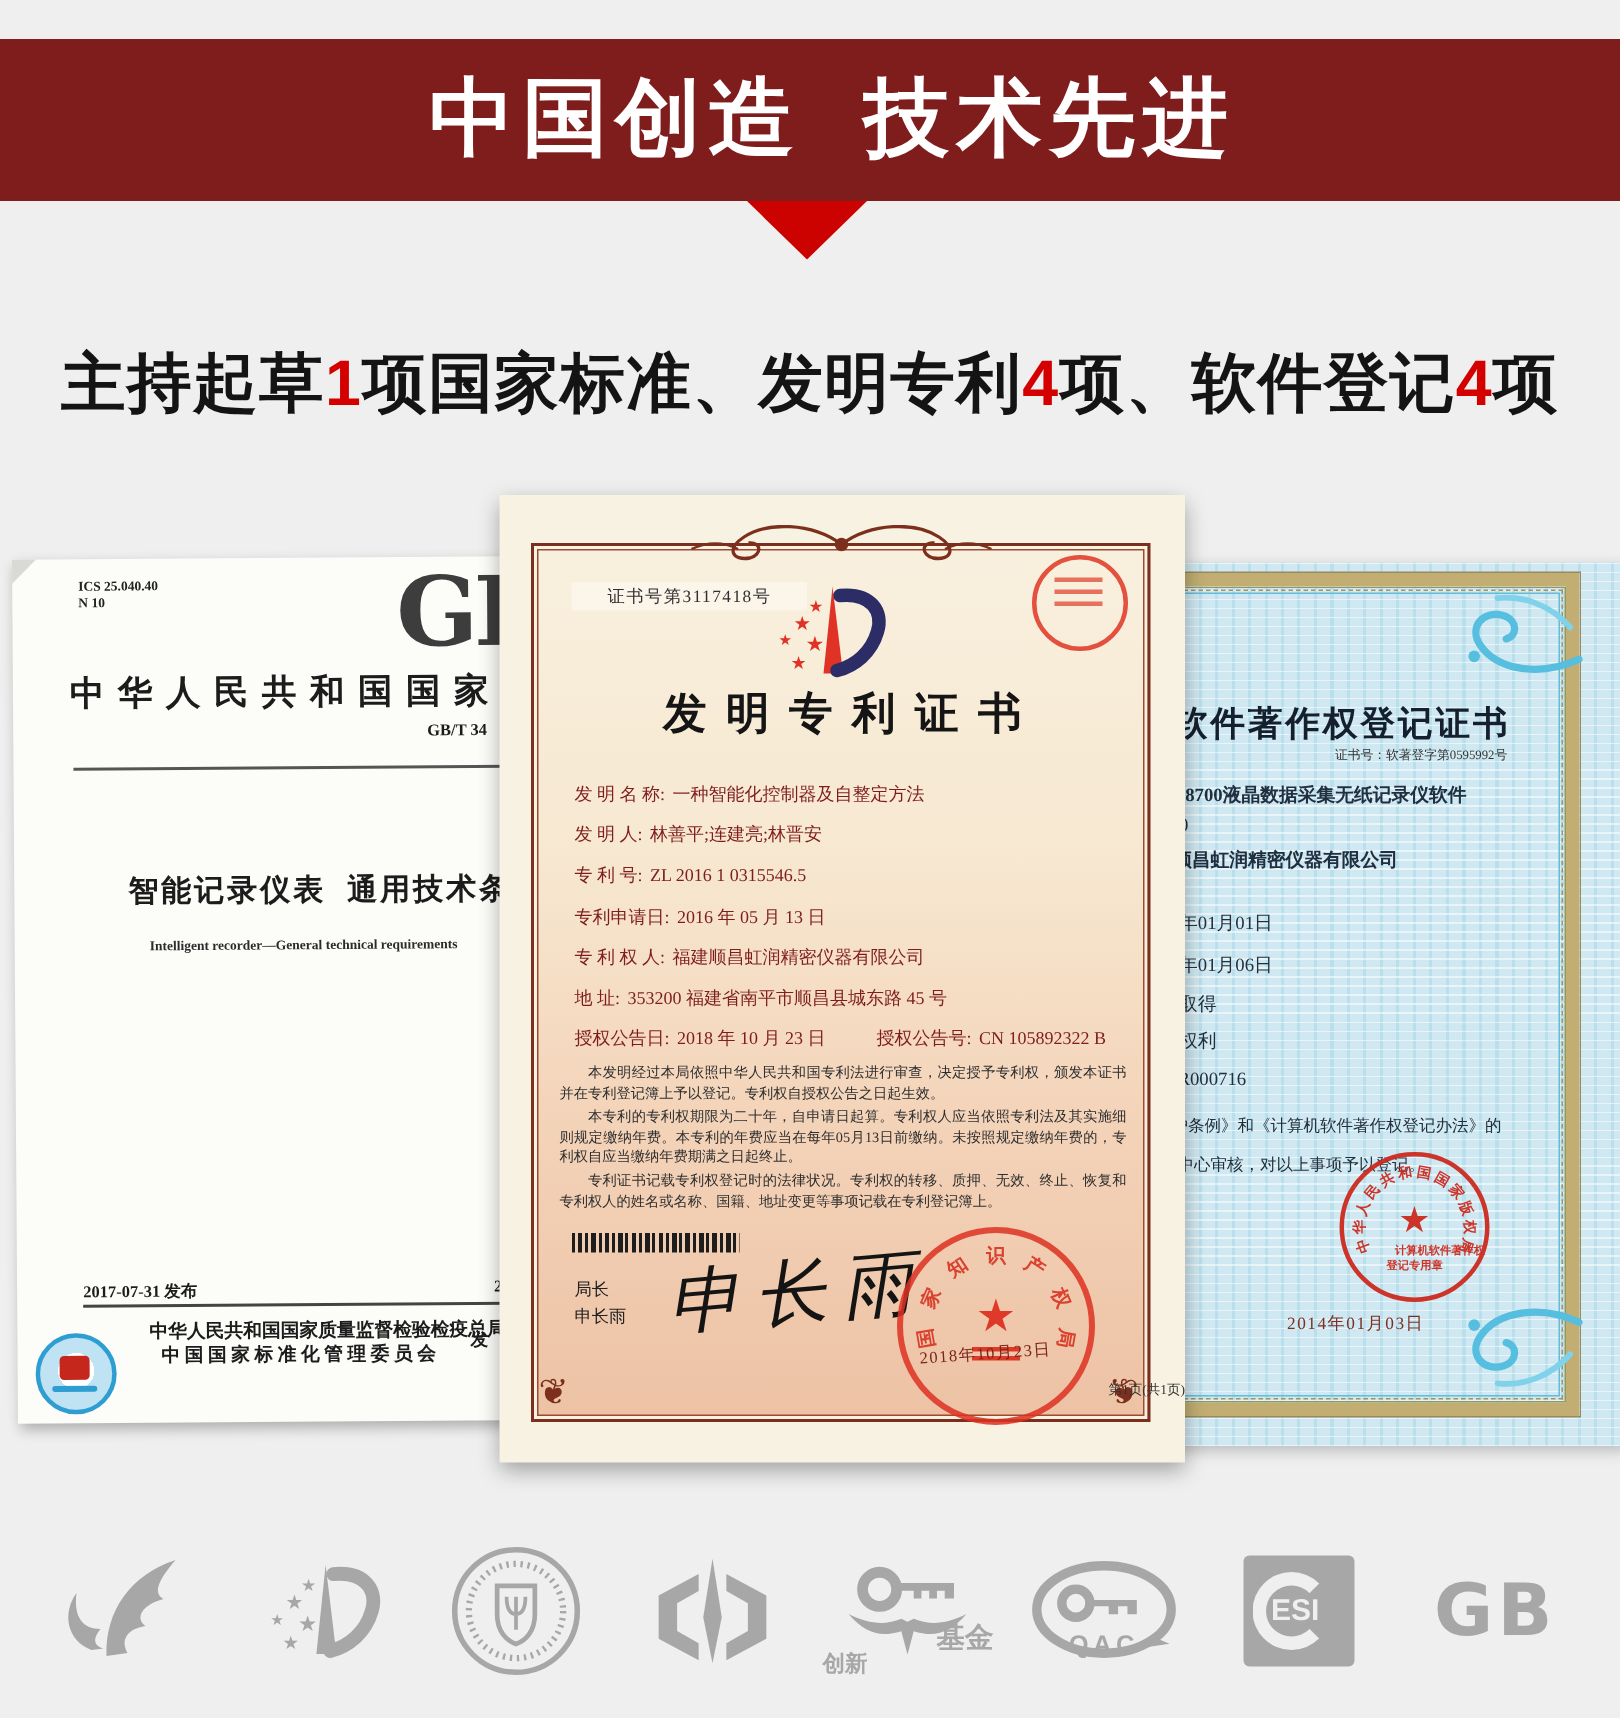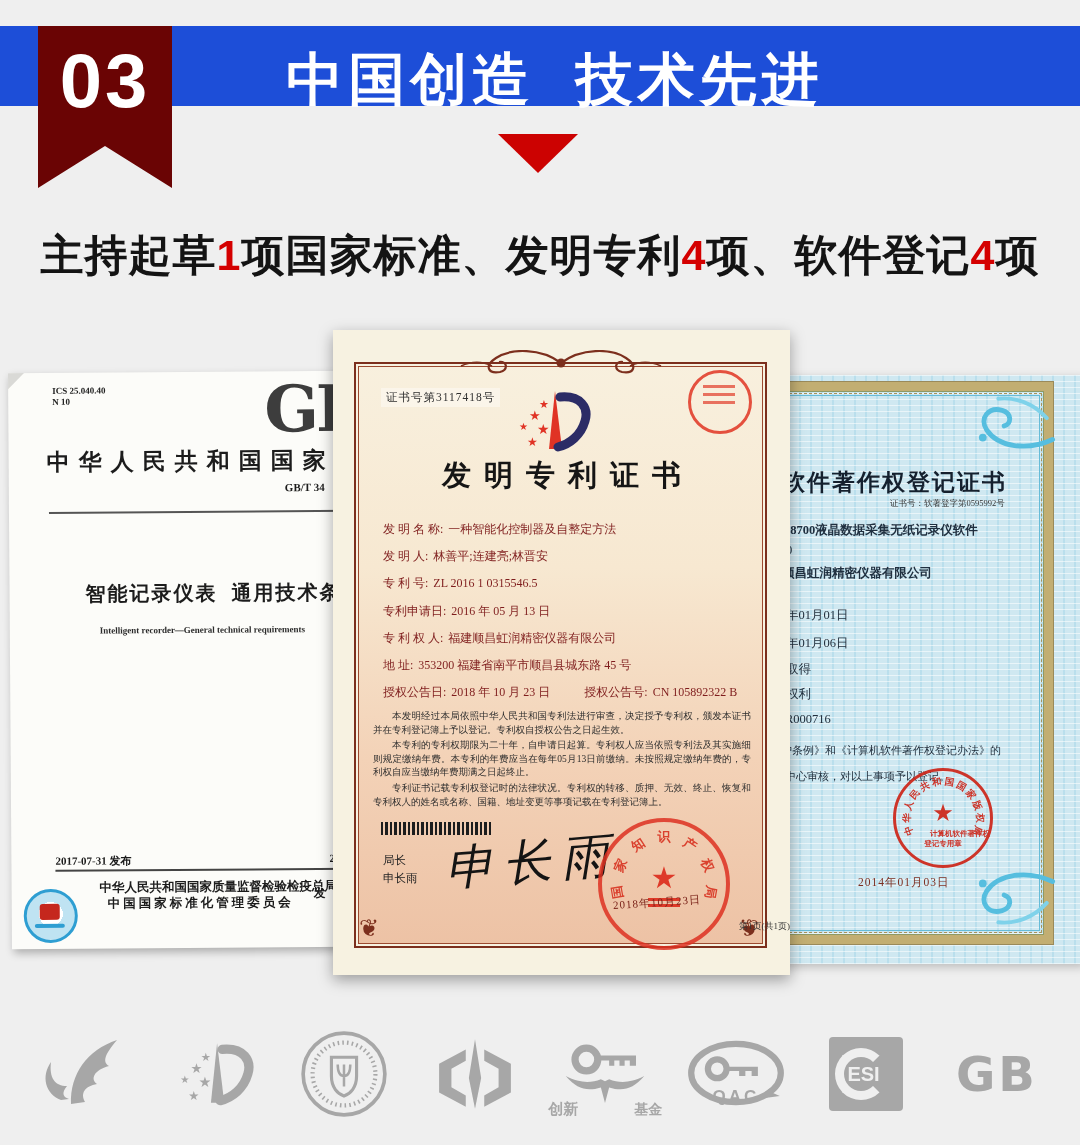--- a/index.html
+++ b/index.html
@@ -1,20 +1,20 @@
 <!DOCTYPE html>
 <html><head>
 <meta charset="utf-8">
 <style>
   html,body{margin:0;padding:0;background:#efefef;}
   .stage{position:relative;width:1080px;height:1145px;background:#efefef;overflow:hidden;
          font-family:"Liberation Sans",sans-serif;}
 
   
-  .red-bar{position:absolute;left:0;top:26px;width:1080px;height:80px;background:#1d4ed8;}
+  .red-bar{position:absolute;left:0;top:26px;width:1080px;height:108px;background:#7f1d1d;}
   .bar-title{position:absolute;left:0;right:0;top:0;height:108px;line-height:106px;text-align:center;
              color:#fff;font-size:57px;font-weight:bold;letter-spacing:5px;white-space:pre;text-indent:30px;}
   .pointer{position:absolute;left:498px;top:134px;width:0;height:0;
            border-left:40px solid transparent;border-right:40px solid transparent;border-top:39px solid #cc0201;}
   .ribbon{position:absolute;left:38px;top:26px;width:134px;height:162px;background:#6a0404;
           clip-path:polygon(0 0,100% 0,100% 100%,50% 74%,0 100%);text-align:center;}
   .ribbon .num{display:block;margin-top:8px;color:#fff;font-size:76px;font-weight:bold;line-height:94px;letter-spacing:3px;}
 
   .subtitle{position:absolute;left:0;right:0;top:227px;text-align:center;font-size:43px;font-weight:bold;
             color:#141414;letter-spacing:1px;white-space:pre;}
@@ -52,21 +52,21 @@
   .cert-center{left:333px;top:330px;width:457px;height:645px;background:#f7f2e1;
                box-shadow:0 5px 14px rgba(0,0,0,.35);font-family:"Liberation Serif",serif;z-index:3;}
   .pc-frame{left:21px;top:32px;width:409px;height:582px;border:2px solid #7c2f1d;
             box-shadow:inset 0 0 0 2px #f7f2e1,inset 0 0 0 3px #9c4a30;
             background:linear-gradient(180deg,#f8f0de 0%,#f7e8d1 35%,#f3d2b7 68%,#edc2a5 100%);}
   .pc-ornament{left:123px;top:20px;width:210px;height:26px;}
   .pc-fleur{font-size:24px;color:#7c2f1d;font-family:"DejaVu Sans",sans-serif;}
   .pc-fleur.bl{left:26px;top:584px;}
   .pc-fleur.br{left:406px;top:584px;transform:scaleX(-1);}
   .pc-no{left:48px;top:58px;font-size:11.5px;color:#2f2f2f;letter-spacing:1px;background:rgba(255,255,255,.4);
-         padding:2px 5px;white-space:nowrap;}
+         padding:2px 24px;white-space:nowrap;}
   .pc-emblem{left:180px;top:58px;width:78px;height:66px;}
   .pc-title{left:0;right:0;top:126px;text-align:center;font-size:29px;font-weight:bold;color:#151515;
             letter-spacing:13px;text-indent:13px;white-space:nowrap;}
   .pc-seal-tr{left:355px;top:40px;width:58px;height:58px;border:3px solid #e2402e;border-radius:50%;opacity:.9;}
   .pc-seal-tr::before{content:"";position:absolute;left:12px;top:20px;width:32px;height:3px;background:#e2402e;
                       box-shadow:0 8px 0 #e2402e,0 -8px 0 #e2402e;opacity:.8;}
   .pc-fields{left:50px;top:191px;width:370px;font-size:12px;color:#7f1d1d;}
   .pc-fields .f-row{position:static;display:block;height:27.2px;white-space:nowrap;}
   .pc-fields .f-lab{position:static;margin-right:5px;}
   .pc-fields .f-val{position:static;}
@@ -120,42 +120,39 @@
 
   
   .logos{position:absolute;left:0;right:0;top:1016px;height:116px;display:flex;align-items:center;
          justify-content:space-between;padding:0 28px;}
   .logo{position:relative;display:flex;flex-direction:column;align-items:center;justify-content:center;
         width:110px;height:110px;color:#a7a7a7;}
   .logo svg{display:block;}
   .logo .cn-lab{position:absolute;bottom:8px;font-size:15px;font-weight:bold;color:#a7a7a7;
                 font-family:"Liberation Sans",sans-serif;white-space:nowrap;}
   .logo-fund .lab1{position:absolute;left:-2px;bottom:10px;font-size:15px;font-weight:bold;}
-  .logo-fund .lab2{position:absolute;right:-2px;bottom:10px;font-size:14px;font-weight:bold;}
+  .logo-fund .lab2{position:absolute;right:-2px;bottom:24px;font-size:19px;font-weight:bold;}
   .logo-qac .cn-lab{bottom:22px;letter-spacing:3px;font-size:17px;}
   .logo-cesi .box{width:74px;height:74px;background:#a7a7a7;border-radius:4px;position:relative;}
   .logo-cesi .cring{position:absolute;left:6px;top:11px;width:34px;height:34px;border:9px solid #efefef;
                     border-right-color:transparent;border-radius:50%;}
   .logo-cesi .esi{position:absolute;left:18px;top:26px;font-size:20px;font-weight:bold;color:#efefef;
                   letter-spacing:0px;font-family:"Liberation Sans",sans-serif;}
   .logo-gb .gbtxt{font-size:48px;font-weight:bold;letter-spacing:3px;color:#a7a7a7;
                   font-family:"DejaVu Sans",sans-serif;}
 </style>
 </head>
 <body>
 
 <div class="stage">
 
   <div class="red-bar">
     <div class="bar-title">中国创造  技术先进</div>
   </div>
   <div class="pointer"></div>
-  <div class="ribbon">
-    <span class="num">03</span>
-  </div>
 
   <div class="subtitle"><span>主持起草</span><span class="num">1</span><span>项国家标准、发明专利</span><span class="num">4</span><span>项、软件登记</span><span class="num">4</span><span>项</span></div>
 
   <div class="cert cert-left">
     <div class="dogear"></div>
     <div class="lc-ics">
       <div style="position:static">ICS 25.040.40</div>
       <div style="position:static">N 10</div>
     </div>
     <div class="lc-gb">GB</div>

